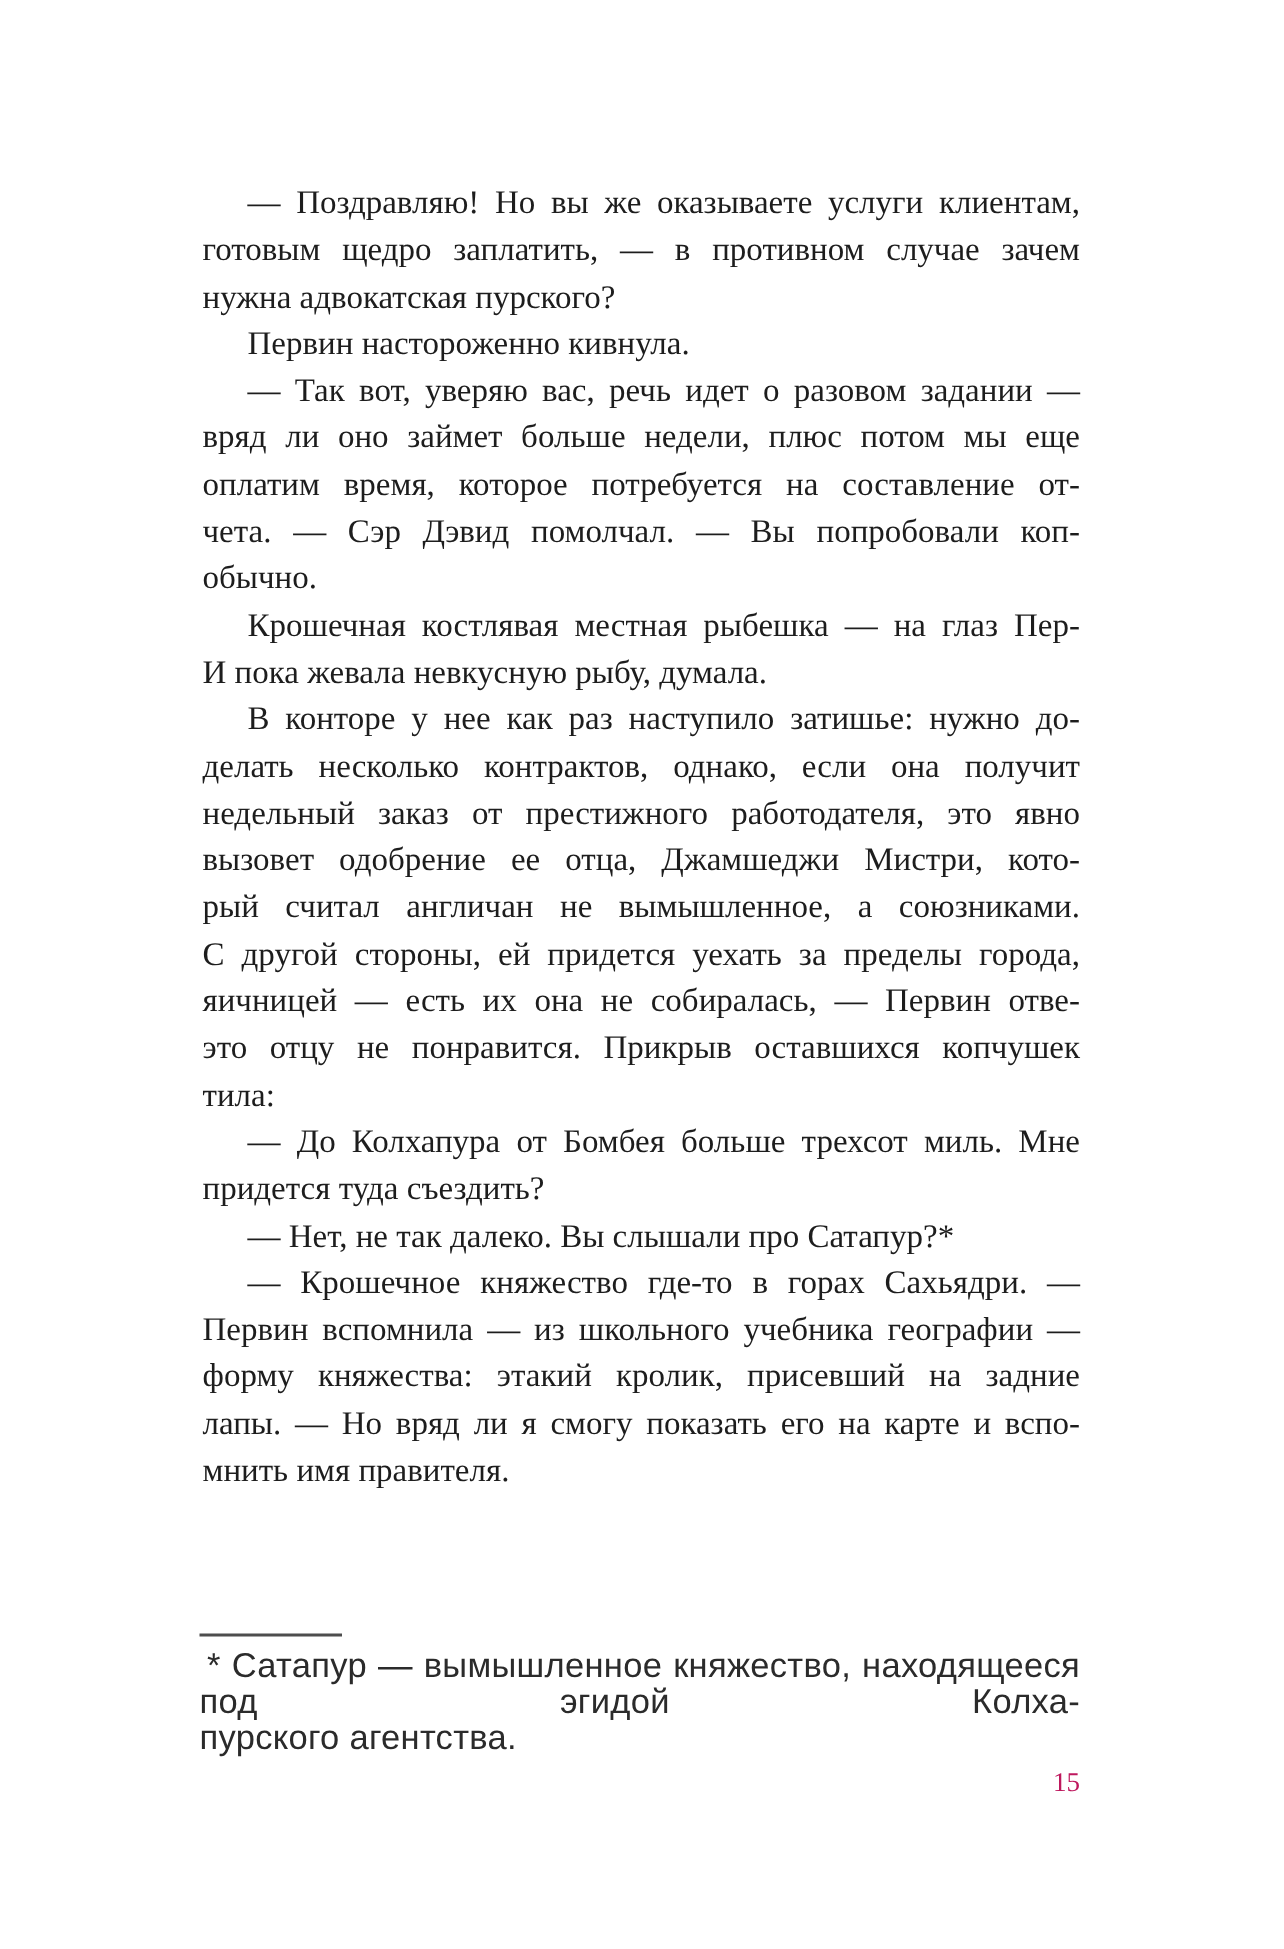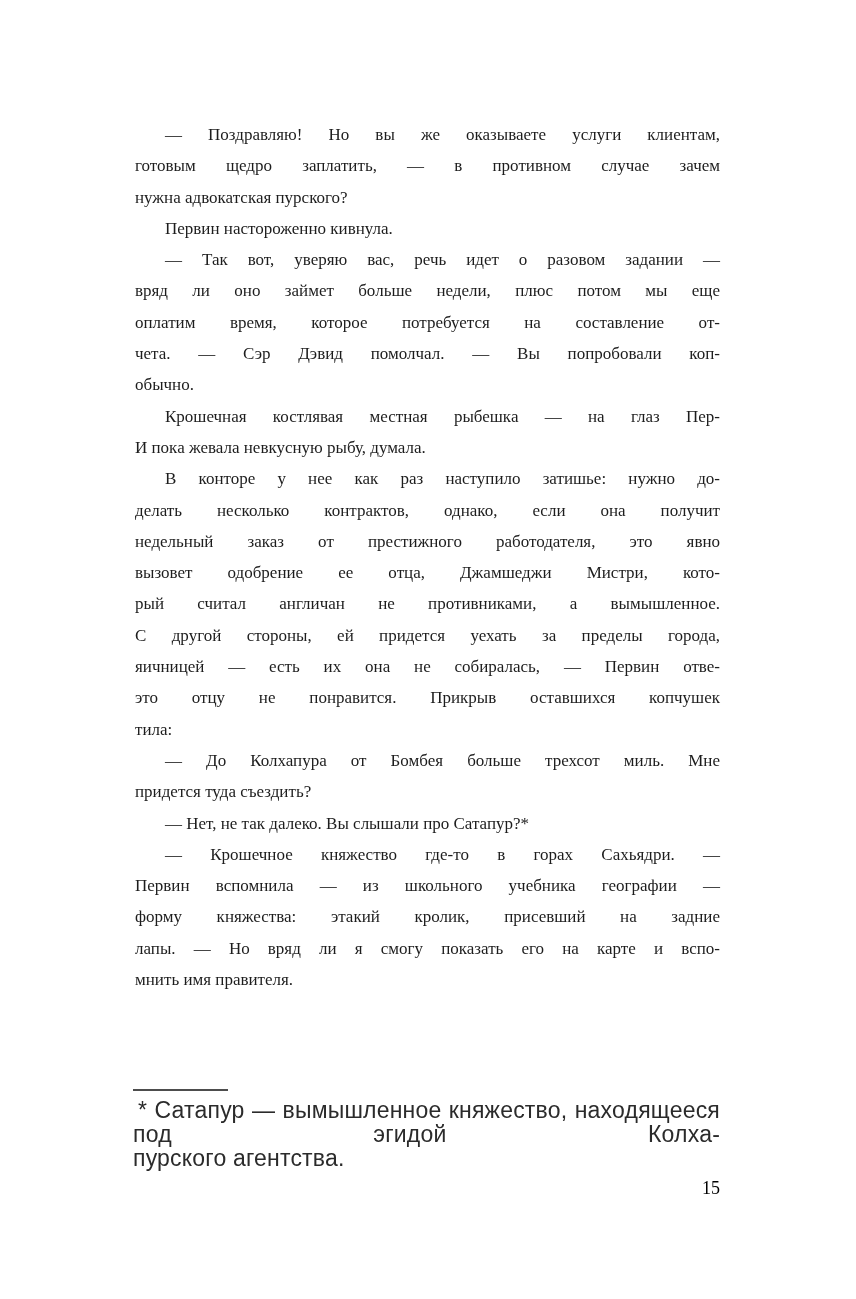--- a/index.html
+++ b/index.html
@@ -14,21 +14,21 @@
     background: #ffffff;
     font-family: "Liberation Serif", "DejaVu Serif", serif;
     color: #1d1d1d;
     overflow: hidden;
   }
   .text-column {
     position: absolute;
     left: 135px;
     top: 119px;
     width: 585px;
-    font-size: 17px;
+    font-size: 22px;
     line-height: 31.3px;
   }
   .paragraph {
     margin: 0;
   }
   .line {
     text-align: justify;
     text-align-last: justify;
     white-space: normal;
   }
@@ -57,21 +57,21 @@
   }
   .footnote .line.first {
     text-indent: 5px;
   }
   .page-number {
     position: absolute;
     right: 136px;
     top: 1178px;
     font-size: 18px;
     line-height: 20px;
-    color: #000000;
+    color: #be185d;
   }
 </style>
 </head>
 <body>
 
 <div class="page">
   <main class="text-column">
       <div class="paragraph">
         <div class="line first">— Поздравляю! Но вы же оказываете услуги клиентам,</div>
         <div class="line">готовым щедро заплатить, — в противном случае зачем</div>
@@ -89,21 +89,21 @@
       </div>
       <div class="paragraph">
         <div class="line first">Крошечная костлявая местная рыбешка — на глаз Пер-</div>
         <div class="line last">И пока жевала невкусную рыбу, думала.</div>
       </div>
       <div class="paragraph">
         <div class="line first">В конторе у нее как раз наступило затишье: нужно до-</div>
         <div class="line">делать несколько контрактов, однако, если она получит</div>
         <div class="line">недельный заказ от престижного работодателя, это явно</div>
         <div class="line">вызовет одобрение ее отца, Джамшеджи Мистри, кото-</div>
-        <div class="line">рый считал англичан не противниками, а вымышленное.</div>
+        <div class="line">рый считал англичан не вымышленное, а союзниками.</div>
         <div class="line">С другой стороны, ей придется уехать за пределы города,</div>
         <div class="line">яичницей — есть их она не собиралась, — Первин отве-</div>
         <div class="line">это отцу не понравится. Прикрыв оставшихся копчушек</div>
         <div class="line last">тила:</div>
       </div>
       <div class="paragraph">
         <div class="line first">— До Колхапура от Бомбея больше трехсот миль. Мне</div>
         <div class="line last">придется туда съездить?</div>
       </div>
       <div class="paragraph">

